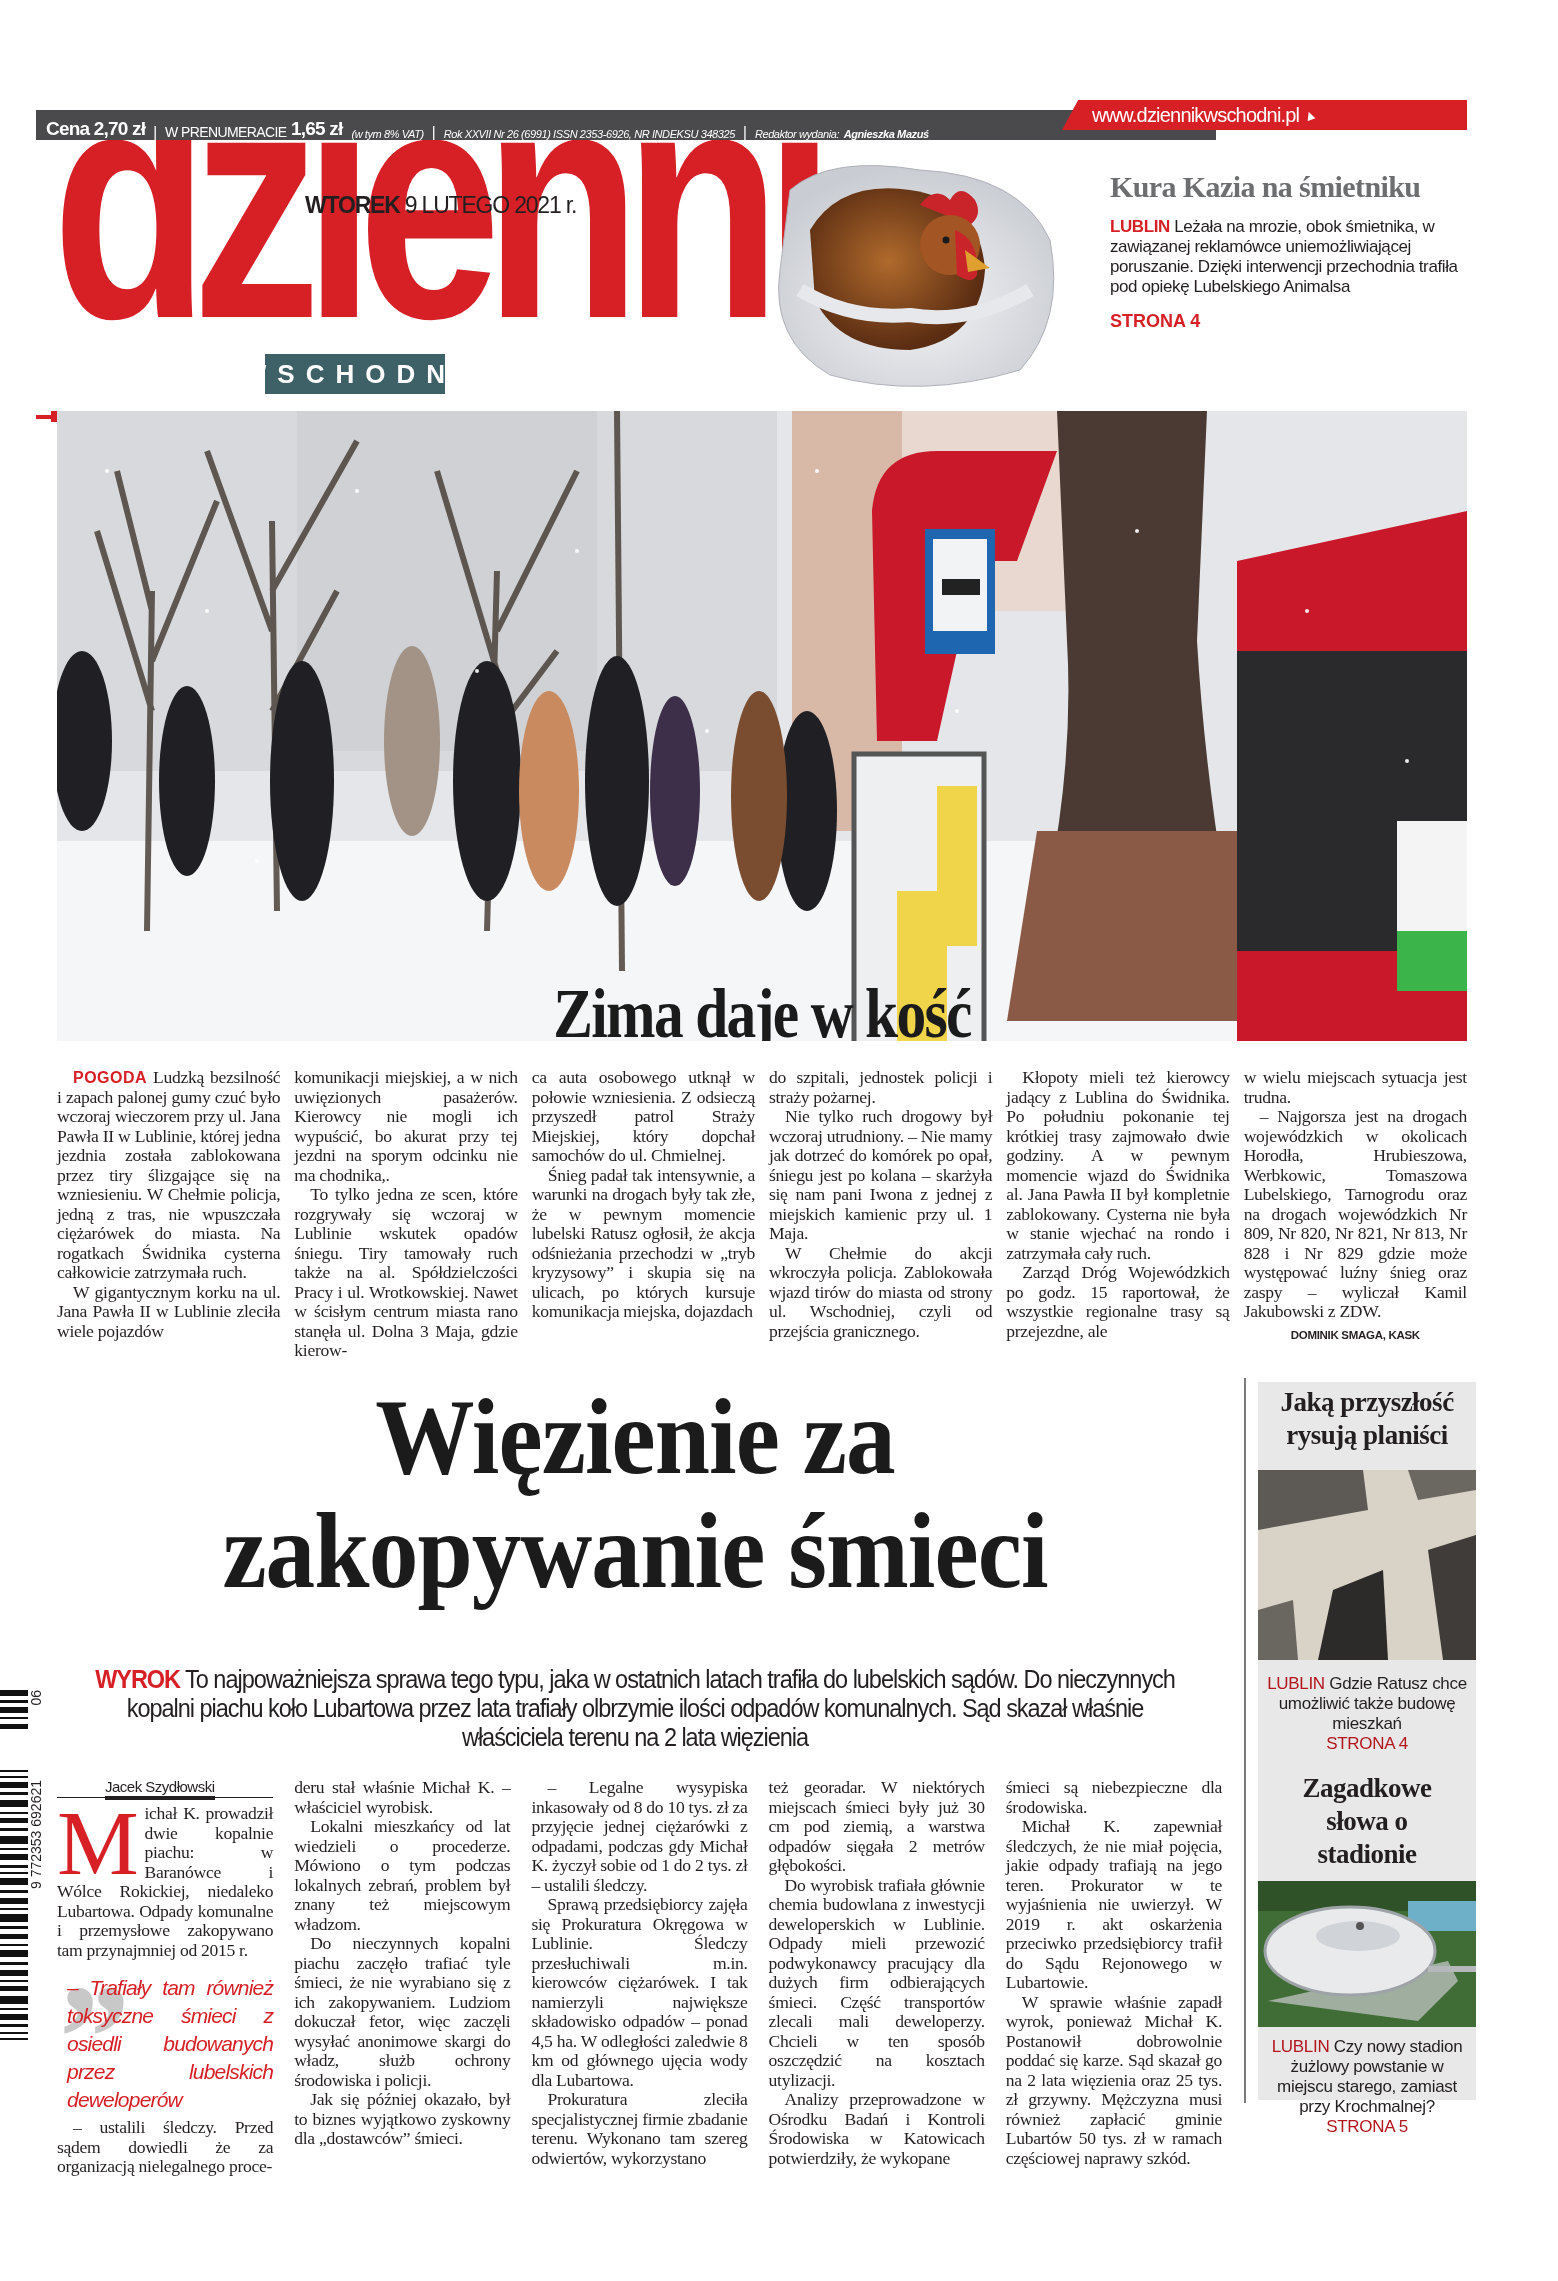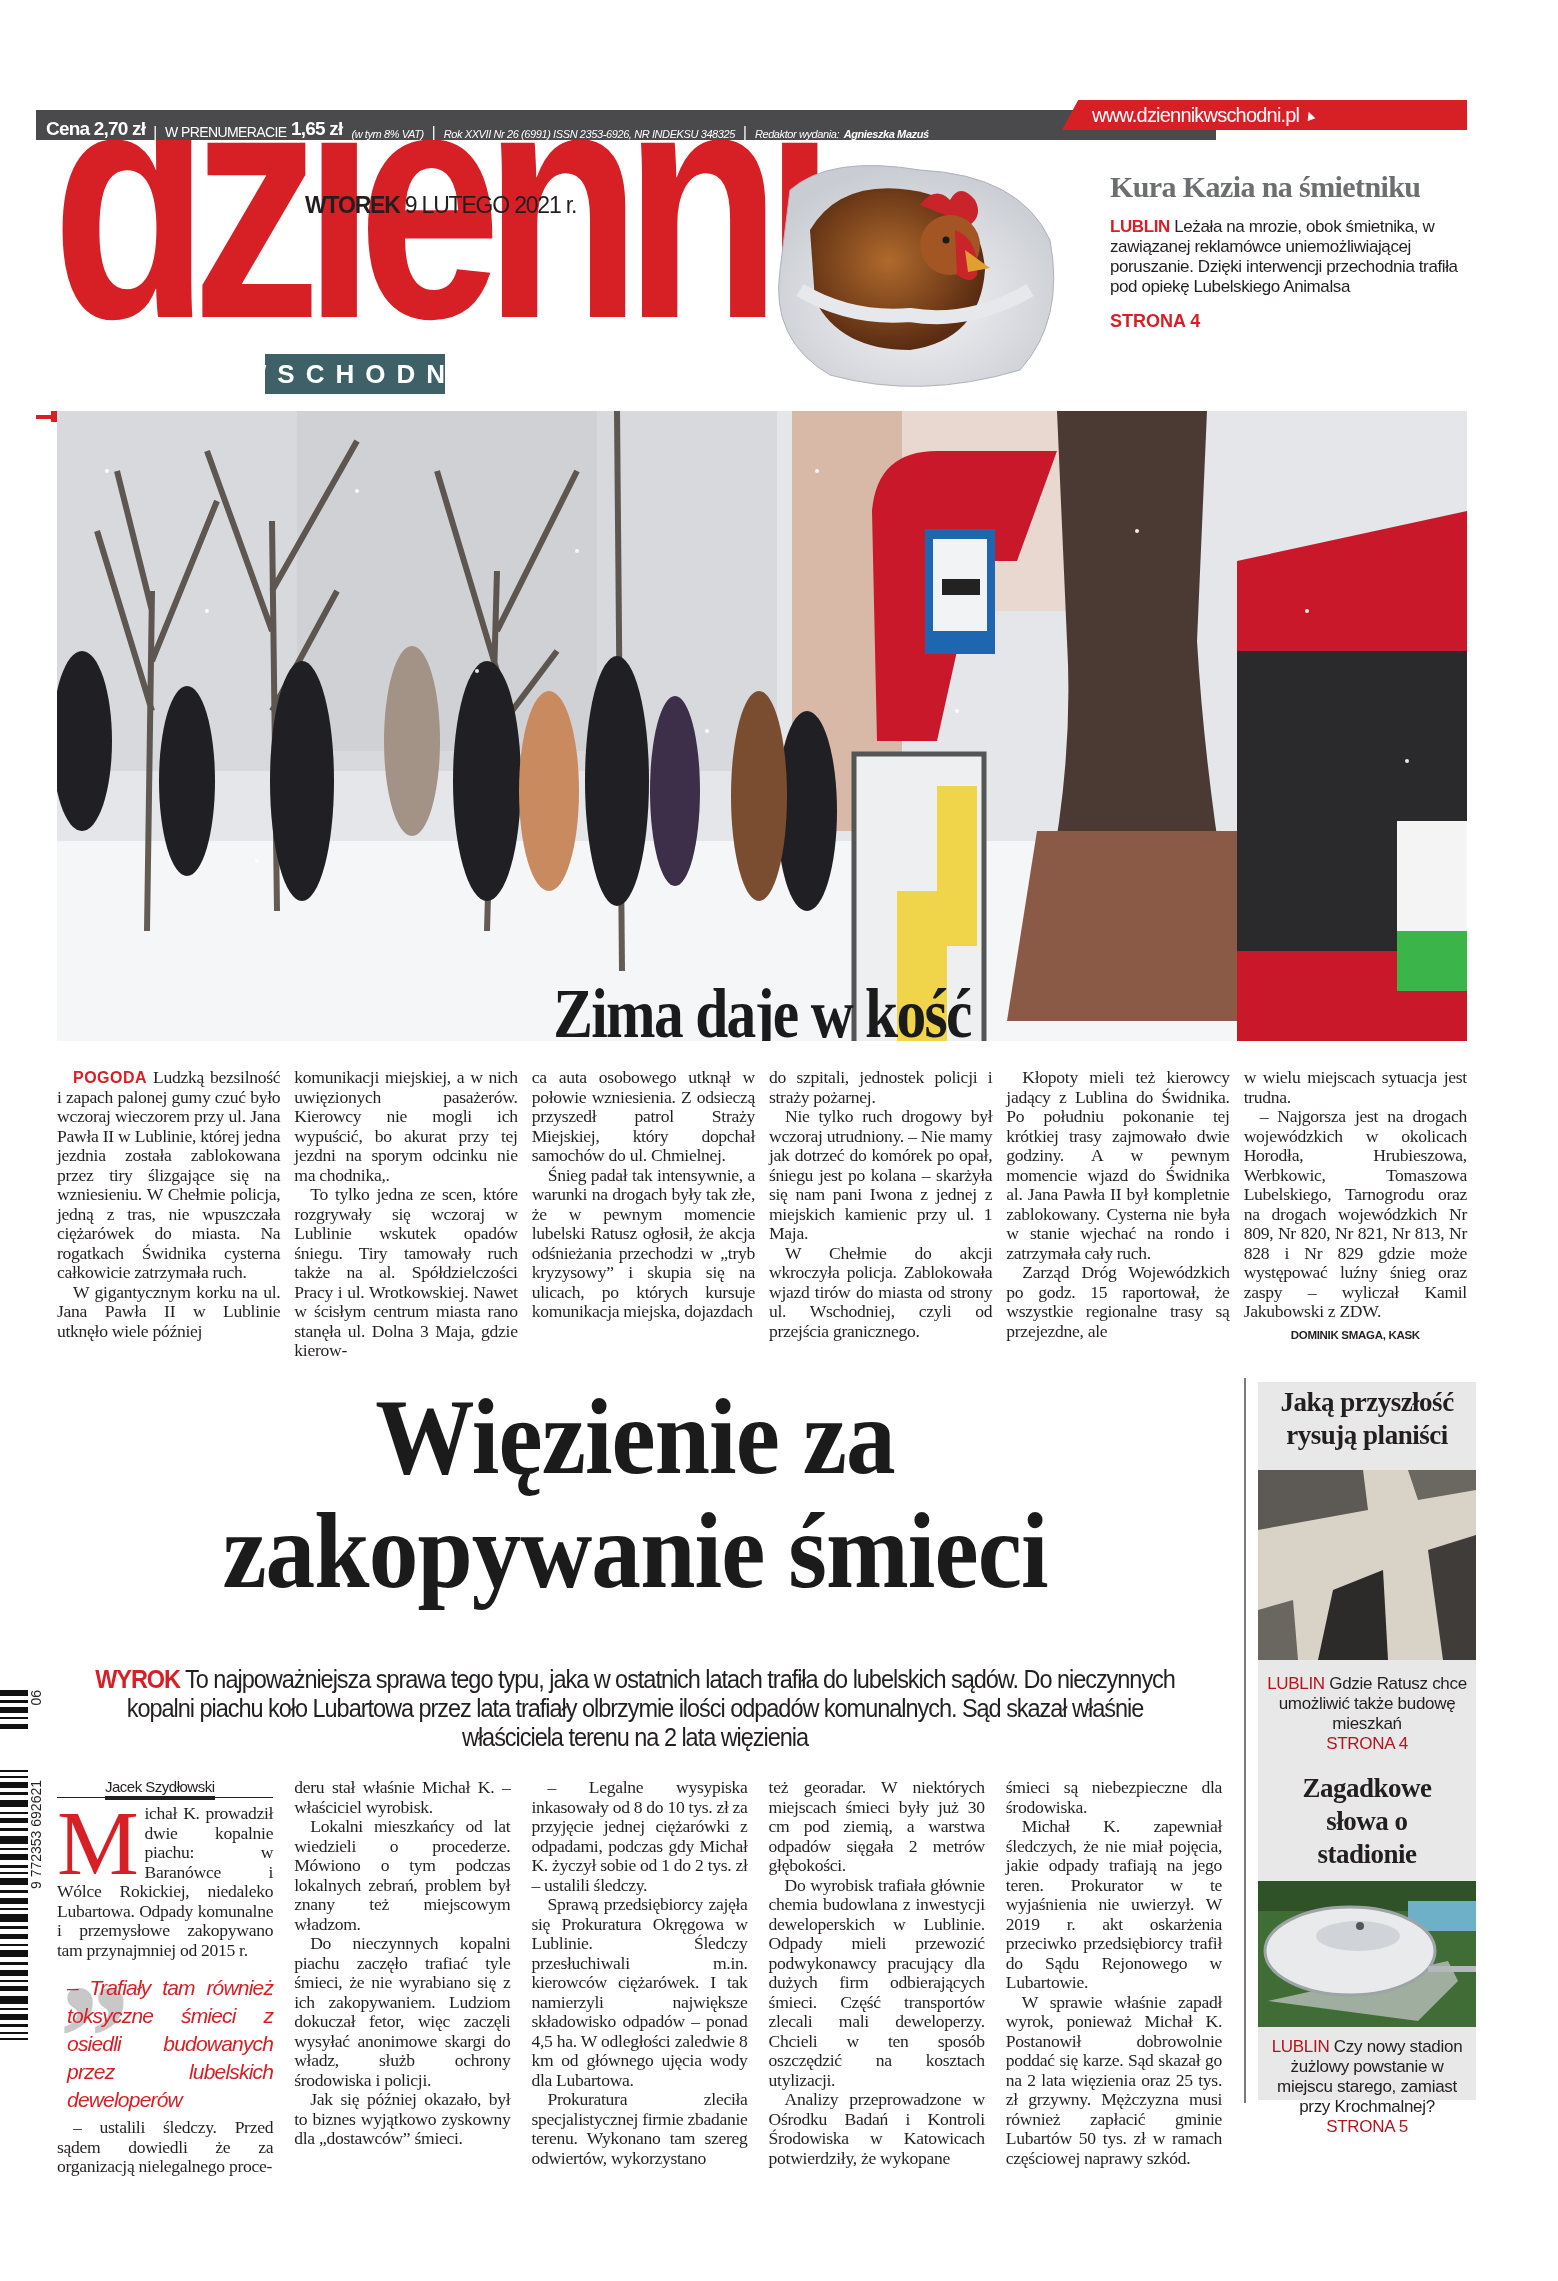--- a/index.html
+++ b/index.html
@@ -195,21 +195,21 @@
         <circle cx="1350" cy="350" r="2"></circle>
         <circle cx="200" cy="450" r="2"></circle>
     </g>
   </svg>
   <div class="photo-title">Zima daje w kość</div>
 </div>
 
 <div class="weather">
   <div class="col">
     <p><span class="kicker">POGODA</span> <span>Ludzką bezsilność i zapach palonej gumy czuć było wczoraj wieczorem przy ul. Jana Pawła II w Lublinie, której jedna jezdnia została zablokowana przez tiry ślizgające się na wzniesieniu. W Chełmie policja, jedną z tras, nie wpuszczała ciężarówek do miasta. Na rogatkach Świdnika cysterna całkowicie zatrzymała ruch.</span></p>
-    <p>W gigantycznym korku na ul. Jana Pawła II w Lublinie utknęło wiele później</p>
+    <p>W gigantycznym korku na ul. Jana Pawła II w Lublinie zleciła wiele pojazdów</p>
   </div>
   <div class="col">
     <p class="noind">komunikacji miejskiej, a w nich uwięzionych pasażerów. Kierowcy nie mogli ich wypuścić, bo akurat przy tej jezdni na sporym odcinku nie ma chodnika,.</p>
     <p>To tylko jedna ze scen, które rozgrywały się wczoraj w Lublinie wskutek opadów śniegu. Tiry tamowały ruch także na al. Spółdzielczości Pracy i ul. Wrotkowskiej. Nawet w ścisłym centrum miasta rano stanęła ul. Dolna 3 Maja, gdzie kierow-</p>
   </div>
   <div class="col">
     <p class="noind">ca auta osobowego utknął w połowie wzniesienia. Z odsieczą przyszedł patrol Straży Miejskiej, który dopchał samochów do ul. Chmielnej.</p>
     <p>Śnieg padał tak intensywnie, a warunki na drogach były tak złe, że w pewnym momencie lubelski Ratusz ogłosił, że akcja odśnieżania przechodzi w „tryb kryzysowy” i skupia się na ulicach, po których kursuje komunikacja miejska, dojazdach</p>
   </div>
   <div class="col">

